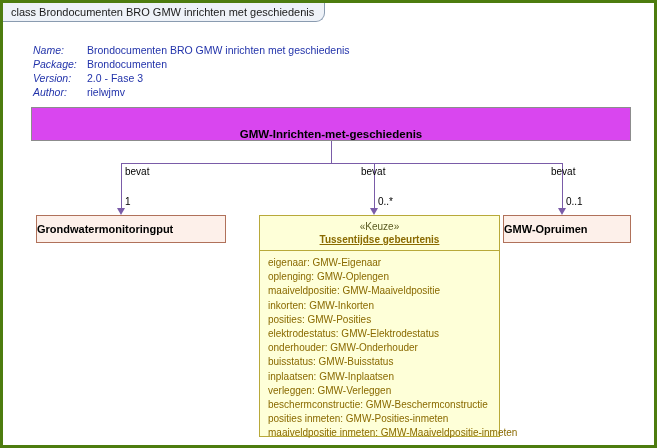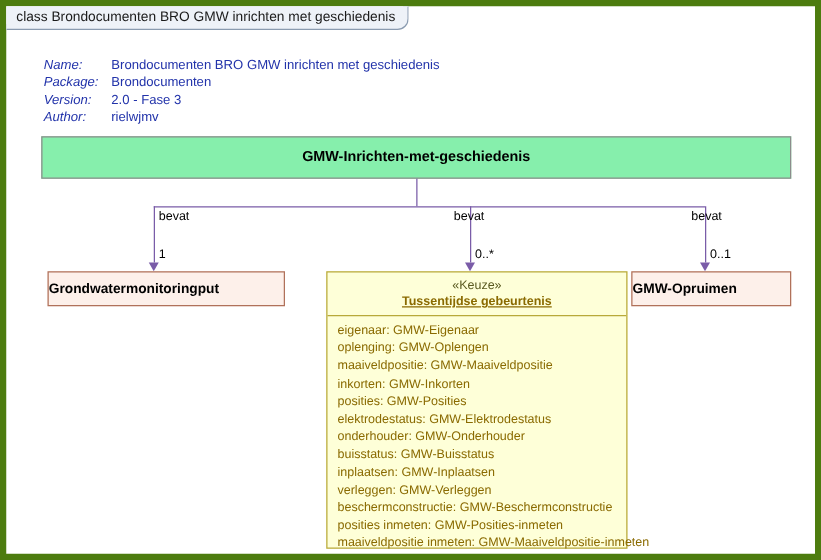--- a/index.html
+++ b/index.html
@@ -13,21 +13,21 @@
     font-family: "Liberation Sans", sans-serif;
     font-size: 11px;
     color: #000000;
     overflow: hidden;
   }
   .canvas {
     position: relative;
     width: 657px;
     height: 448px;
     box-sizing: border-box;
-    border: 5px solid #4d7c0f;
+    border: 3px solid #4d7c0f;
     background: #ffffff;
   }
   
   .title-tab {
     position: absolute;
     left: 0px;
     top: 0px;
     height: 18px;
     line-height: 18px;
     padding: 0 10px 0 8px;
@@ -65,24 +65,24 @@
     position: absolute;
     box-sizing: border-box;
     border: 1px solid #77777a;
     background: #ffffff;
   }
   .pkg-box {
     left: 28px;
     top: 104px;
     width: 600px;
     height: 34px;
-    background: #86efac;
+    background: #d946ef;
     border: 1px solid #8c8c8c;
     display: flex;
-    align-items: center;
+    align-items: flex-end;
     justify-content: center;
     font-weight: bold;
     font-size: 11.5px;
     color: #000;
   }
   .class-box {
     left: 33px;
     top: 212px;
     width: 190px;
     height: 28px;

